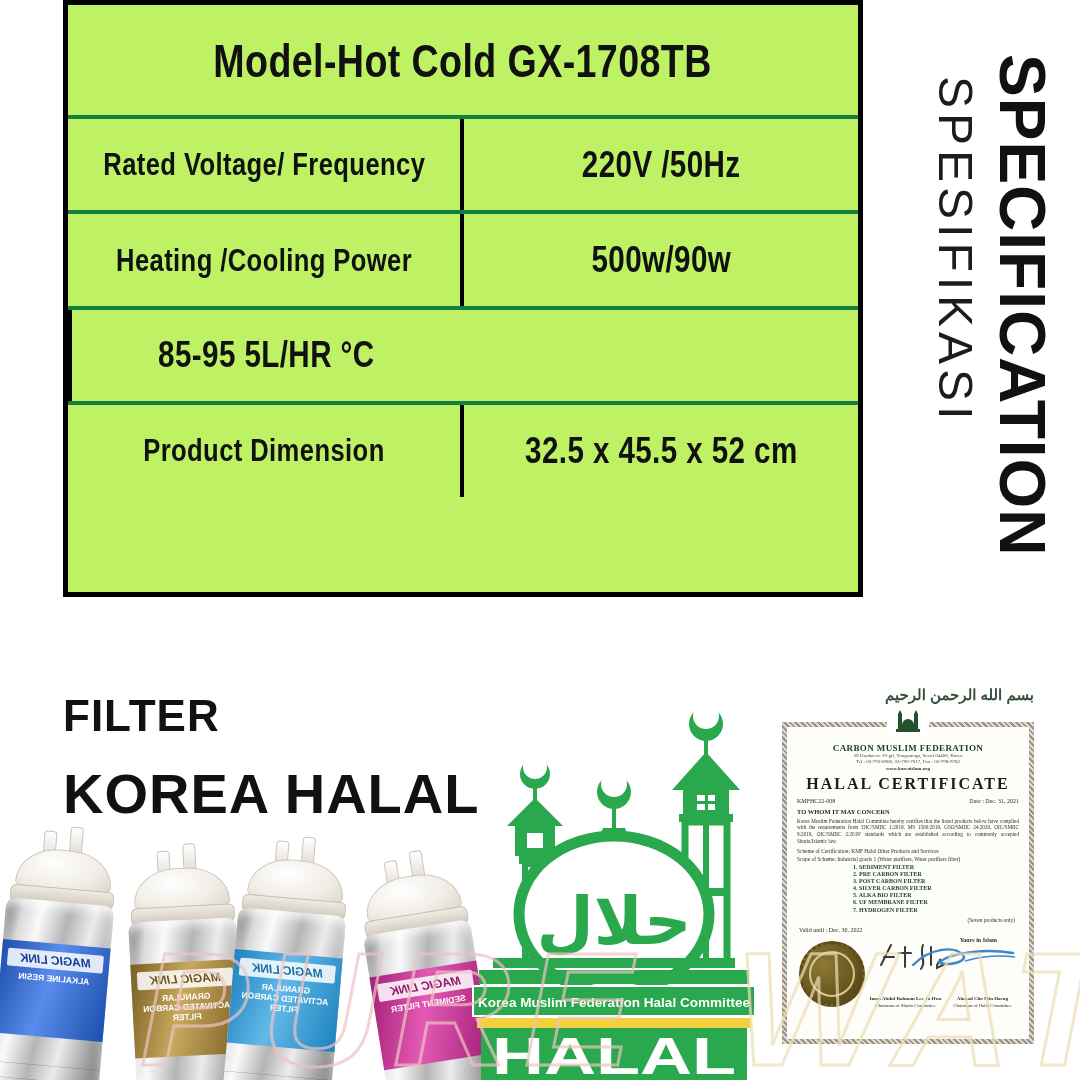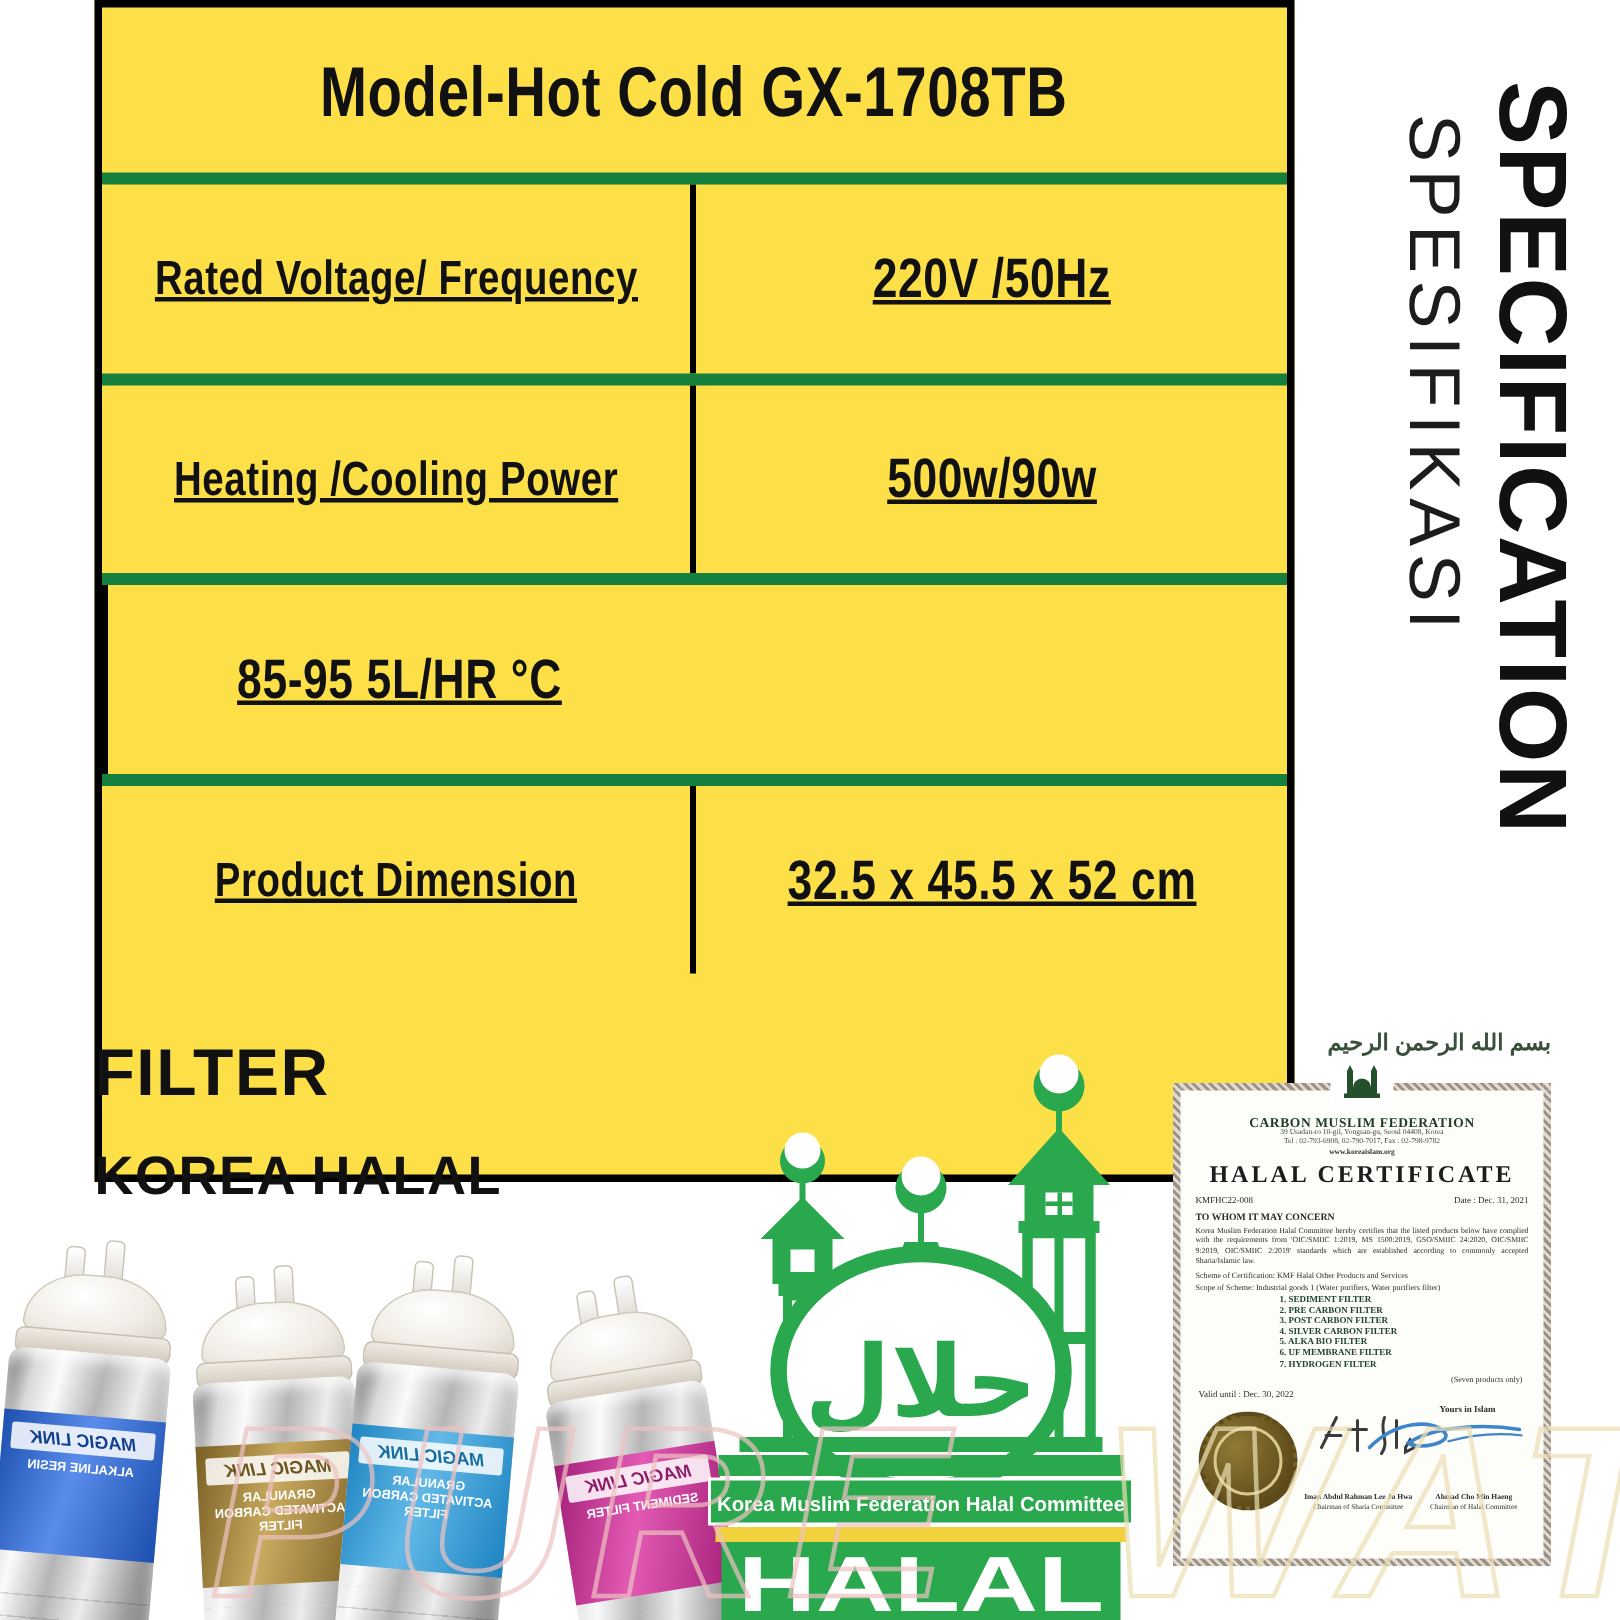--- a/index.html
+++ b/index.html
@@ -1,41 +1,41 @@
 <!DOCTYPE html>
 <html><head>
 <meta charset="utf-8">
 <style>
   html,body{margin:0;padding:0;background:#fff;}
   .stage{position:relative;width:1080px;height:1080px;background:#ffffff;overflow:hidden;
          font-family:"Liberation Sans",sans-serif;color:#111;}
 
   
-  .spec-table{position:absolute;left:63px;top:0;width:800px;height:788px;
-              border:5px solid #000;box-sizing:border-box;background:#fde047;
+  .spec-table{position:absolute;left:63px;top:0;width:800px;height:597px;
+              border:5px solid #000;box-sizing:border-box;background:#bef264;
               display:grid;grid-template-rows:110px repeat(5,1fr);}
   .t-title{display:flex;align-items:center;justify-content:center;}
   .t-title .cx{font-size:47px;font-weight:700;}
-  .t-row{display:grid;grid-template-columns:392px 1fr;border-top:8px solid #15803d;text-decoration:underline;}
+  .t-row{display:grid;grid-template-columns:392px 1fr;border-top:4px solid #15803d;}
   .t-cell{display:flex;align-items:center;justify-content:center;}
   .t-val{border-left:4px solid #000;}
   .t-label .cx{font-size:32px;font-weight:700;}
   .t-val .cx{font-size:37px;font-weight:700;}
   .cx{display:inline-block;transform:scaleX(.8);white-space:nowrap;letter-spacing:.5px;}
 
   
   .v-en{position:absolute;left:1046px;top:54px;transform:rotate(90deg);transform-origin:0 0;
         font-size:64px;font-weight:700;line-height:.78;white-space:nowrap;letter-spacing:1px;}
   .v-id{position:absolute;left:974px;top:76px;transform:rotate(90deg);transform-origin:0 0;
         font-size:48px;font-weight:400;line-height:.8;white-space:nowrap;letter-spacing:5px;color:#1c1c1c;}
 
   
   .filter-heading{position:absolute;left:63px;top:694px;line-height:1;}
   .filter-heading .l1{font-size:44px;font-weight:800;letter-spacing:1px;}
-  .filter-heading .l2{font-size:36px;font-weight:800;letter-spacing:1px;margin-top:28px;}
+  .filter-heading .l2{font-size:56px;font-weight:800;letter-spacing:1px;margin-top:28px;}
 
   
   .filter{position:absolute;width:116px;height:360px;transform-origin:50% 10%;}
   .filter.p1{left:6px;top:826px;transform:rotate(5deg);}
   .filter.p2{left:122px;top:844px;transform:rotate(-3deg);}
   .filter.p3{left:238px;top:836px;transform:rotate(5deg);}
   .filter.p4{left:352px;top:852px;transform:rotate(-9deg);}
   .nozzle{position:absolute;top:0;width:11px;height:30px;background:linear-gradient(#ffffff,#ddd8d0);
           border:1px solid #c9c3b8;border-radius:4px 4px 2px 2px;}
   .nozzle.n1{left:36px;top:6px;}

